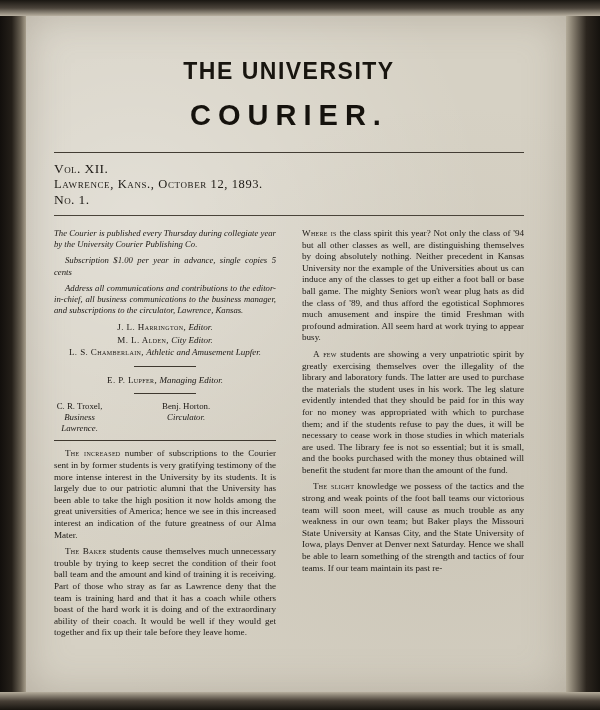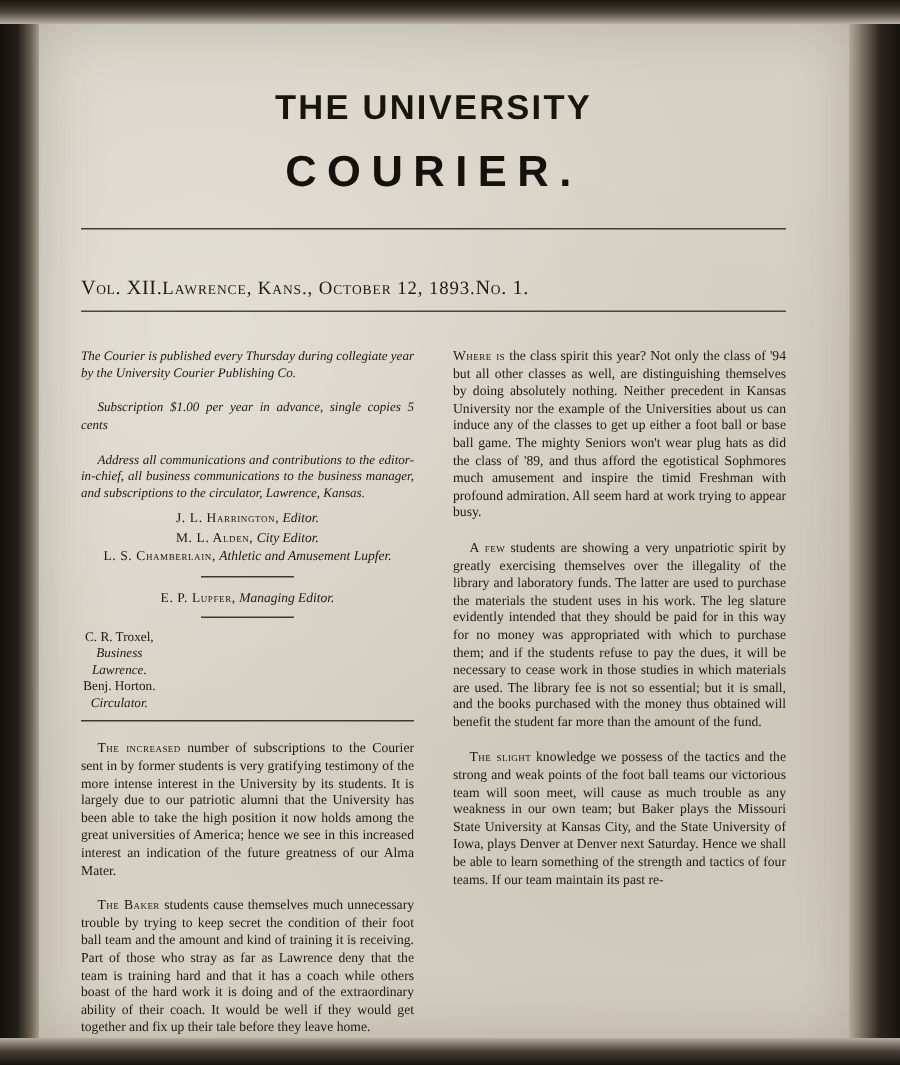--- a/index.html
+++ b/index.html
@@ -88,32 +88,32 @@
     margin: 14px 0 0 0;
   }
   .mast-rule {
     width: 100%;
     height: 1px;
     background: #423c33;
     margin: 20px 0 0 0;
   }
   .issue-line {
     display: flex;
-    justify-content: flex-start;
+    justify-content: center;
     align-items: baseline;
     font-variant: small-caps;
     font-size: 13px;
     letter-spacing: 0.4px;
     margin-top: 8px;
     color: #1d1a15;
+    flex-direction: column;
   }
   .issue-center {
     font-size: 12.5px;
     letter-spacing: 0.6px;
-    margin-top: 24px;
   }
   .issue-vol, .issue-no {
     font-size: 13.5px;
   }
   .head-rule2 {
     width: 100%;
     height: 1px;
     background: #4a443a;
     margin: 7px 0 0 0;
   }
@@ -129,44 +129,43 @@
     font-size: 9.1px;
     line-height: 11.6px;
     text-align: justify;
     color: #1b1814;
   }
   .col-left { padding-right: 12px; border-right: 0px; }
   .col-gap { width: 14px; }
   .col-right { }
 
   p {
-    margin: 12px 0 5px 0;
+    margin: 0 0 5px 0;
     text-indent: 11px;
   }
   p.noind { text-indent: 0; }
   .ital { font-style: italic; }
   .masthead-block {
     font-style: italic;
     font-size: 8.7px;
     line-height: 11.2px;
   }
   .staff {
     text-align: center;
     font-size: 9px;
     line-height: 12.5px;
     margin: 3px 0 2px 0;
   }
   .staff .sc { font-variant: small-caps; letter-spacing: 0.4px; }
   .staff-row {
     display: flex;
-    justify-content: flex-end;
+    justify-content: flex-start;
     font-size: 8.8px;
     line-height: 11px;
     margin-top: 5px;
-    flex-direction: column;
   }
   .staff-row div { width: 48%; text-align: center; }
   .rule-short {
     width: 62px;
     height: 1px;
     background: #3e382f;
     margin: 7px auto 7px auto;
   }
   .rule-full {
     width: 100%;

